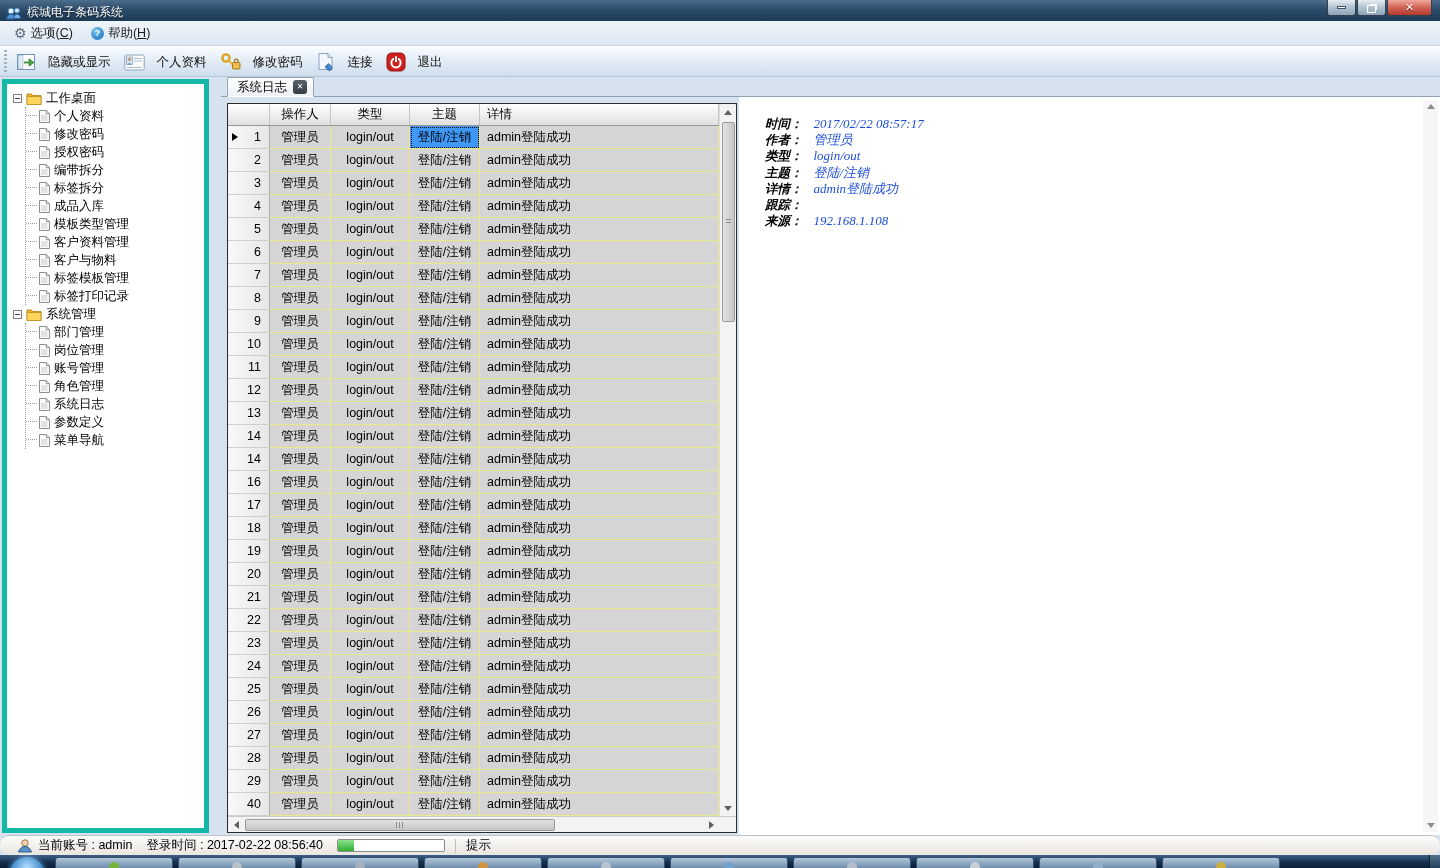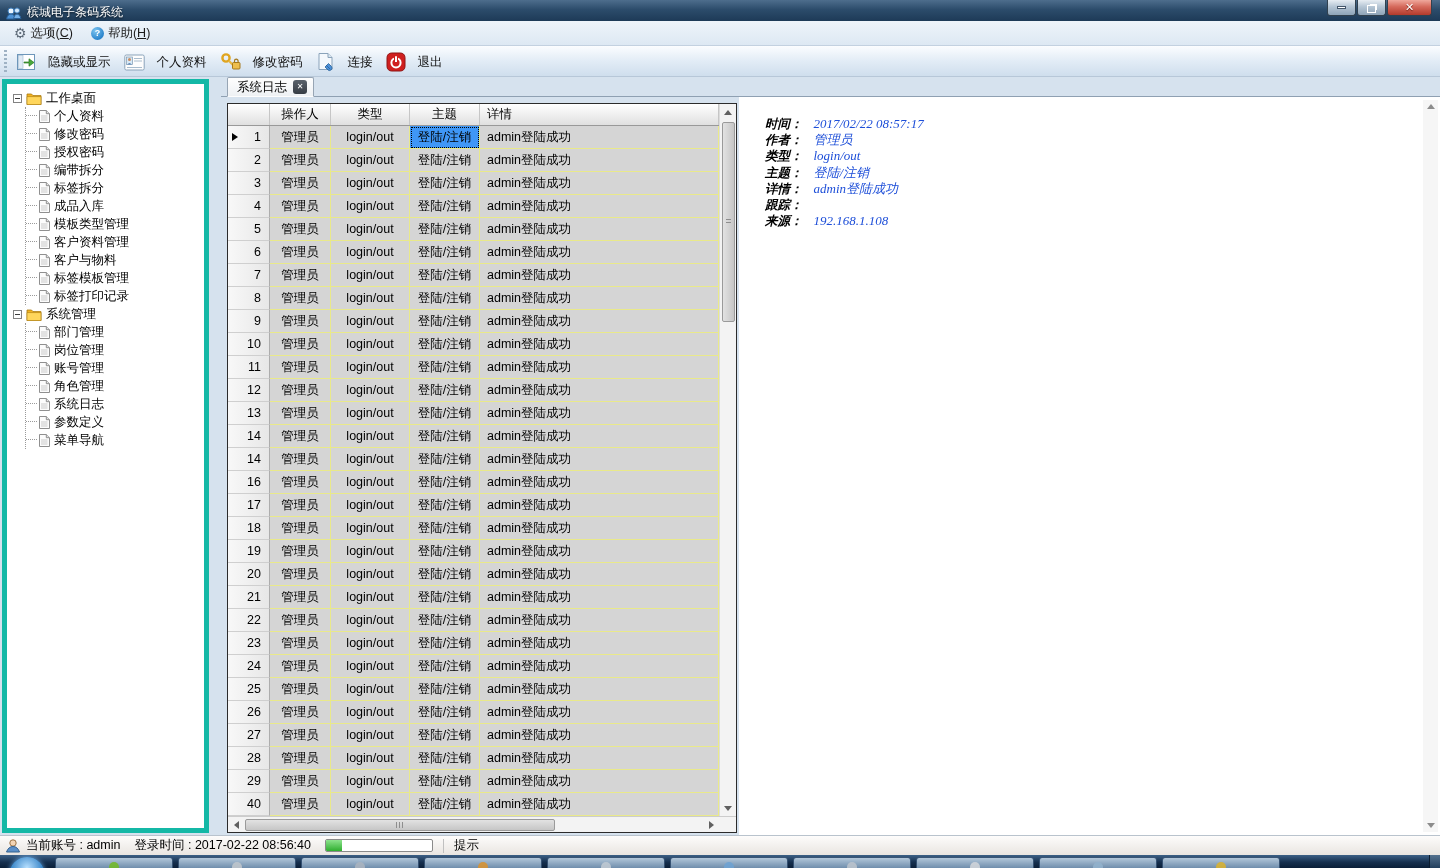--- a/index.html
+++ b/index.html
@@ -112,21 +112,21 @@
   .detail-panel { flex:1; margin-left:2px; background:#fff; position:relative; padding:19px 30px 0 26px; overflow:hidden; }
   .detail-line { display:flex; align-items:baseline; line-height:16.2px;font-style:italic; }
   .dl-label { font-weight:bold; font-size:12.5px; color:#000; flex:none; }
   .dl-value { font-family:"Liberation Serif","DejaVu Serif",serif; font-size:13px; color:#1d4ed8; margin-left:11px; }
   .dp-scroll { position:absolute; top:3px; right:2px; bottom:3px; width:15px; background:#f6f6f6;
     display:flex; flex-direction:column; justify-content:space-between; align-items:center; padding:4px 0; }
   .dp-scroll .tri-up, .dp-scroll .tri-down { opacity:.7; }
 
   
   .statusbar { height:20px; background:linear-gradient(#fdfcfb,#e9e5e1); border-top:1px solid #b9c3cd;
-    display:flex; align-items:center; padding-left:5px; font-size:12.5px; color:#000; flex:none; }
+    display:flex; align-items:center; padding-left:17px; font-size:12.5px; color:#000; flex:none;border-radius:9px; }
   .status-user-icon { margin-right:5px; }
   .status-text { margin-right:14px; }
   .progress { width:108px; height:13px; border:1px solid #8a8a8a; background:#fff; border-radius:2px; overflow:hidden; margin-right:10px; }
   .progress-fill { height:100%; background:linear-gradient(#8ce28c,#2fae2f); }
   .status-sep { width:1px; height:14px; background:#c0c0c0; margin-right:10px; }
 
   
   .taskbar { height:13px; background:linear-gradient(#3c6086,#16304f 55%,#0a1f38); position:relative; overflow:hidden; flex:none; }
   .orb { position:absolute; left:9px; top:2px; width:36px; height:36px; border-radius:50%;
     background:radial-gradient(circle at 50% 30%,#b8e0ff,#2f7fc4 55%,#0a4a88); box-shadow:0 0 5px rgba(120,190,255,.8); }

